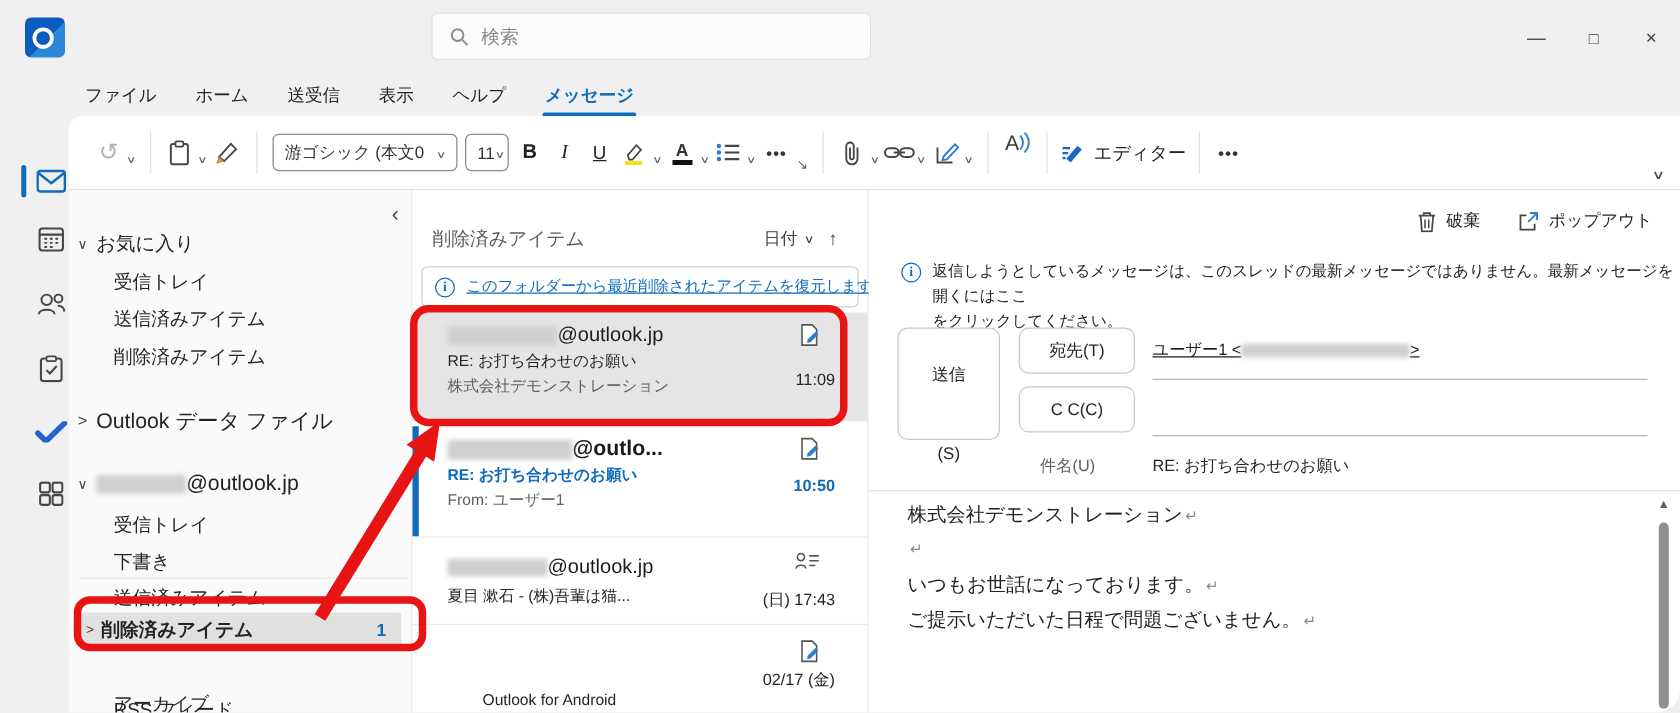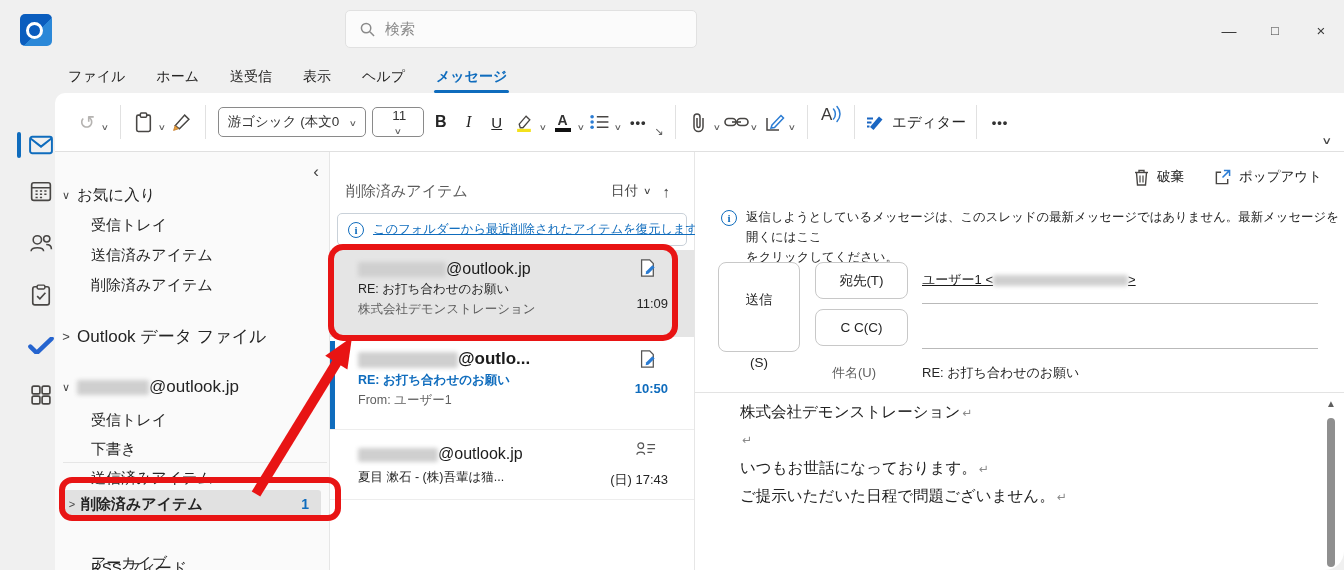--- a/index.html
+++ b/index.html
@@ -109,21 +109,21 @@
   .sendbtn .sl { font-size:13.5px; color:#242424;margin-top:44px; }
   .fieldbtn { position:absolute; left:120px; width:93px; height:37px; border:1px solid #c8c8c8; border-radius:8px; background:#fff;
               display:flex; align-items:center; justify-content:center; font-size:13.5px; color:#242424; }
   .tobtn { top:110px; } .ccbtn { top:157px; }
   .rp-to { position:absolute; left:227px; top:119px; font-size:13px; color:#1b1b1b; text-decoration:underline; }
   .rp-line { position:absolute; left:227px; right:26px; border-top:1px solid #b9b9b9; }
   .line1 { top:151px; } .line2 { top:196px; }
   .rp-sublabel { position:absolute; left:137px; top:212px; font-size:13px; color:#5f5f5f; }
   .rp-subval { position:absolute; left:227px; top:212px; font-size:13px; color:#242424; }
   .rp-divider { position:absolute; left:0; right:0; top:240px; border-top:1px solid #e3e3e3; }
-  .rp-body { position:absolute; left:45px; top:250px; font-family:"Liberation Serif","DejaVu Serif",serif; font-size:15.5px; color:#222; }
+  .rp-body { position:absolute; left:31px; top:250px; font-family:"Liberation Serif","DejaVu Serif",serif; font-size:15.5px; color:#222; }
   .rp-body .bl { height:28px; }
   .ret { color:#8a8a8a; font-size:12px; margin-left:2px; font-family:"DejaVu Sans",sans-serif; }
   .rp-scroll { position:absolute; right:6px; top:246px; bottom:3px; width:14px; }
   .rp-scroll .up { text-align:center; font-size:10px; color:#5f5f5f; }
   .rp-scroll .thumb { position:absolute; left:3px; right:3px; top:20px; bottom:0; background:#8f8f8f; border-radius:4px; }
 
   
   .annotations { position:absolute; left:0; top:0; width:1344px; height:570px; pointer-events:none; z-index:50; }
 
   svg.ic { display:block; }
@@ -220,21 +220,21 @@
       <svg class="ic" width="19" height="19" viewBox="0 0 18 18">
           <path d="M3 12L12 2l4 4-9 9z" fill="none" stroke="#484644" stroke-width="1.4"></path>
           <path d="M3 12l-1.5 4.5L6 15z" fill="#e8a33d" stroke="#c77b29" stroke-width="0.8"></path>
         </svg>
     </span>
     <div class="rsep"></div>
     <div class="combobox" style="width:148px;">
       <span style="flex:1; white-space:nowrap; overflow:hidden;">游ゴシック (本文0</span>
       <span class="rchev">∨</span>
     </div>
-    <div class="combobox" style="width:52px;flex-direction:column;">
+    <div class="combobox" style="width:35px;">
       <span style="flex:1;">11</span>
       <span class="rchev">∨</span>
     </div>
     <span class="rbtn fmt-b">B</span>
     <span class="rbtn fmt-i">I</span>
     <span class="rbtn fmt-u">U</span>
     <span class="rbtn">
       <svg class="ic" width="19" height="19" viewBox="0 0 18 18">
           <path d="M4 10.5L10.5 3l3.5 3.5L7.5 14H5z" fill="none" stroke="#484644" stroke-width="1.3"></path>
           <rect x="2" y="15" width="13" height="3" fill="#f3e11c"></rect>
@@ -386,20 +386,30 @@
         <svg class="ic" width="20" height="16" viewBox="0 0 21 16">
             <circle cx="5" cy="4.5" r="3" fill="none" stroke="#555" stroke-width="1.3"></circle>
             <path d="M1 14c0-3.5 8-3.5 8 0" fill="none" stroke="#555" stroke-width="1.3"></path>
             <path d="M12 3.5h8M12 7.5h8M12 11.5h5" stroke="#555" stroke-width="1.3"></path>
           </svg>
       </span>
       <div class="subj" style="margin-top:6px;">夏目 漱石 - (株)吾輩は猫...</div>
       <span class="time" style="top:38px;">(日) 17:43</span>
     </div>
 
+    <div class="mailrow row4">
+      <span class="micon">
+        <svg class="ic" width="18" height="20" viewBox="0 0 20 22">
+            <path d="M4 2h9l4 4v14H4z" fill="#fff" stroke="#555" stroke-width="1.4"></path>
+            <path d="M9 15l7-7 2.5 2.5-7 7-3 .5z" fill="#2b7cd3"></path>
+          </svg>
+      </span>
+      <span class="time">02/17 (金)</span>
+      <div class="subj">Outlook for Android</div>
+    </div>
   </div>
 
   <div class="readingpane">
     <div class="rp-actions">
       <span class="rp-act">
         <svg class="ic" width="15" height="17" viewBox="0 0 15 17">
             <path d="M1 3.5h13" stroke="#484644" stroke-width="1.4"></path>
             <path d="M5 3.5V1.5h5v2" fill="none" stroke="#484644" stroke-width="1.4"></path>
             <path d="M2.5 3.5l1 12.5h8l1-12.5" fill="none" stroke="#484644" stroke-width="1.4"></path>
             <path d="M6 6.5v7M9 6.5v7" stroke="#484644" stroke-width="1.2"></path>

